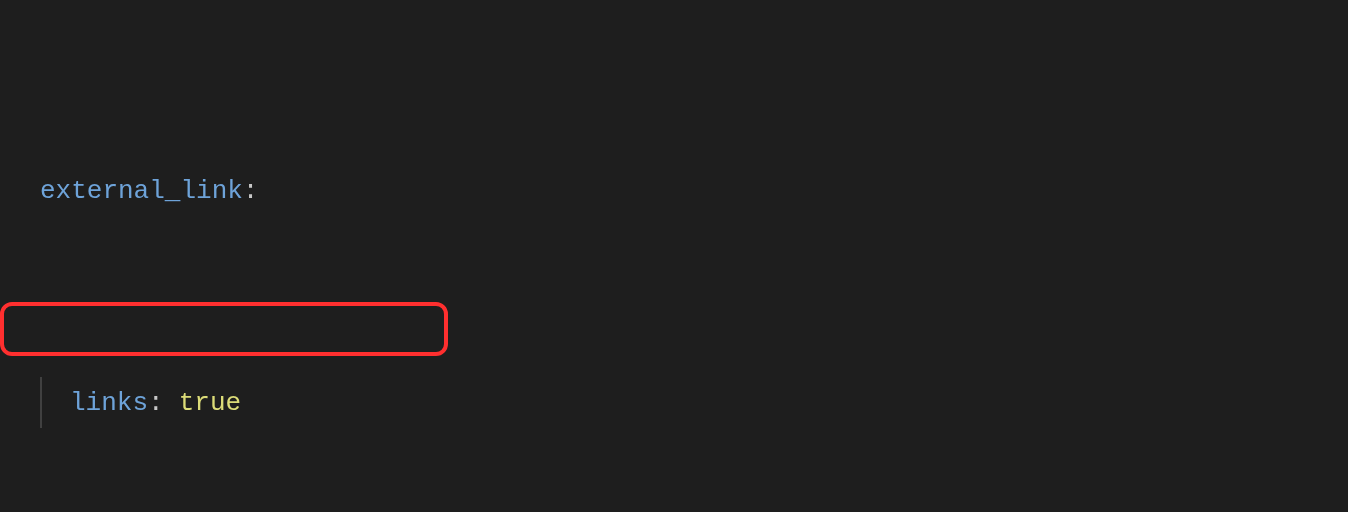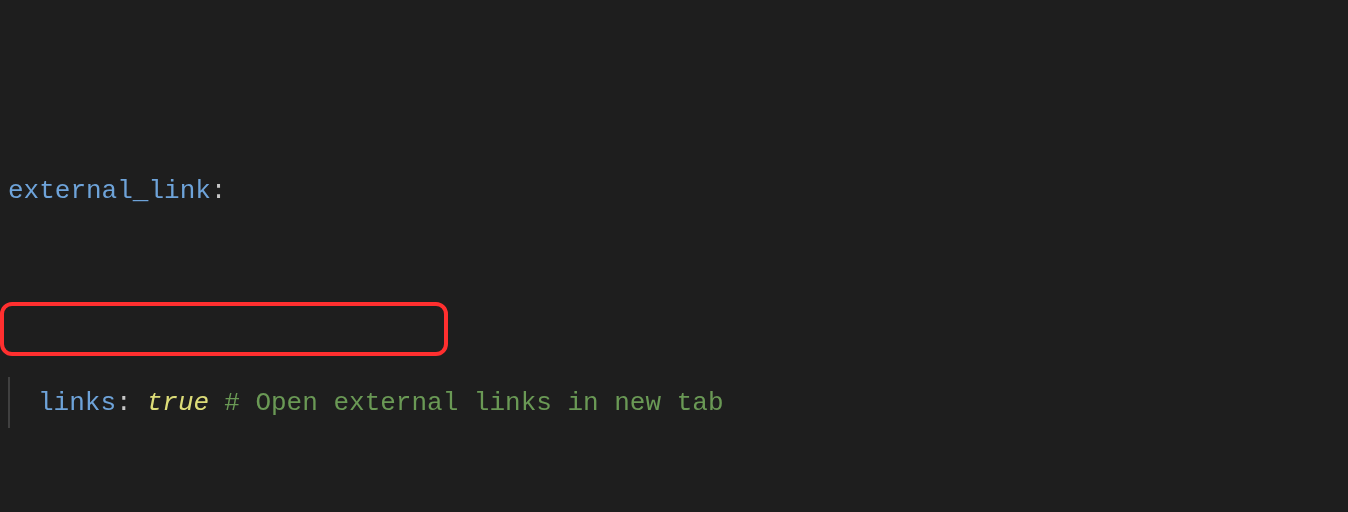--- a/index.html
+++ b/index.html
@@ -16,40 +16,41 @@
   .editor {
     padding: 4px 0 0 8px;
     position: relative;
     white-space: pre;
   }
   .line {
     position: relative;
     height: 51px;
     display: flex;
     align-items: center;
+    margin-left: 32px;
   }
   .line > * {
     position: relative;
     z-index: 2;
   }
   .indent-guide {
     display: inline-block;
     width: 2px;
     height: 100%;
     background: #404040;
     vertical-align: middle;
     margin-right: 0;
   }
   .indent-pad {
     display: inline-block;
     width: 28px; 
   }
   .key   { color: #6ea3d9; }
   .colon { color: #c8c8c8; }
-  .val-true  { color: #dcdc78; font-style: italic; }
+  .val-true  { color: #dcdc78; }
   .comment   { color: #6A9955; }
   .sp { display:inline-block; width: 0.58em; }
 
   .highlight-box {
     position: absolute;
     border: 4px solid #ff2f2f;
     border-radius: 12px;
     left: 0px;
     top: 302px;
     width: 448px;
@@ -64,21 +65,21 @@
 
 <div class="editor">
 
   
   <div class="line">
     <span class="key">external_link</span><span class="colon">:</span>
   </div>
 
   
   <div class="line">
-    <span class="indent-guide"></span><span class="indent-pad"></span><span class="key">links</span><span class="colon">:</span><span class="sp"></span><span class="val-true">true</span><span class="sp"></span><span class="comment"># Open external links in new tab</span>
+    <span class="indent-guide"></span><span class="indent-pad"></span><span class="key">links</span><span class="colon">:</span><span class="sp"></span><span class="val-true">true</span><span class="sp"></span>
   </div>
 
   
   
 
   
   
 
   
   

